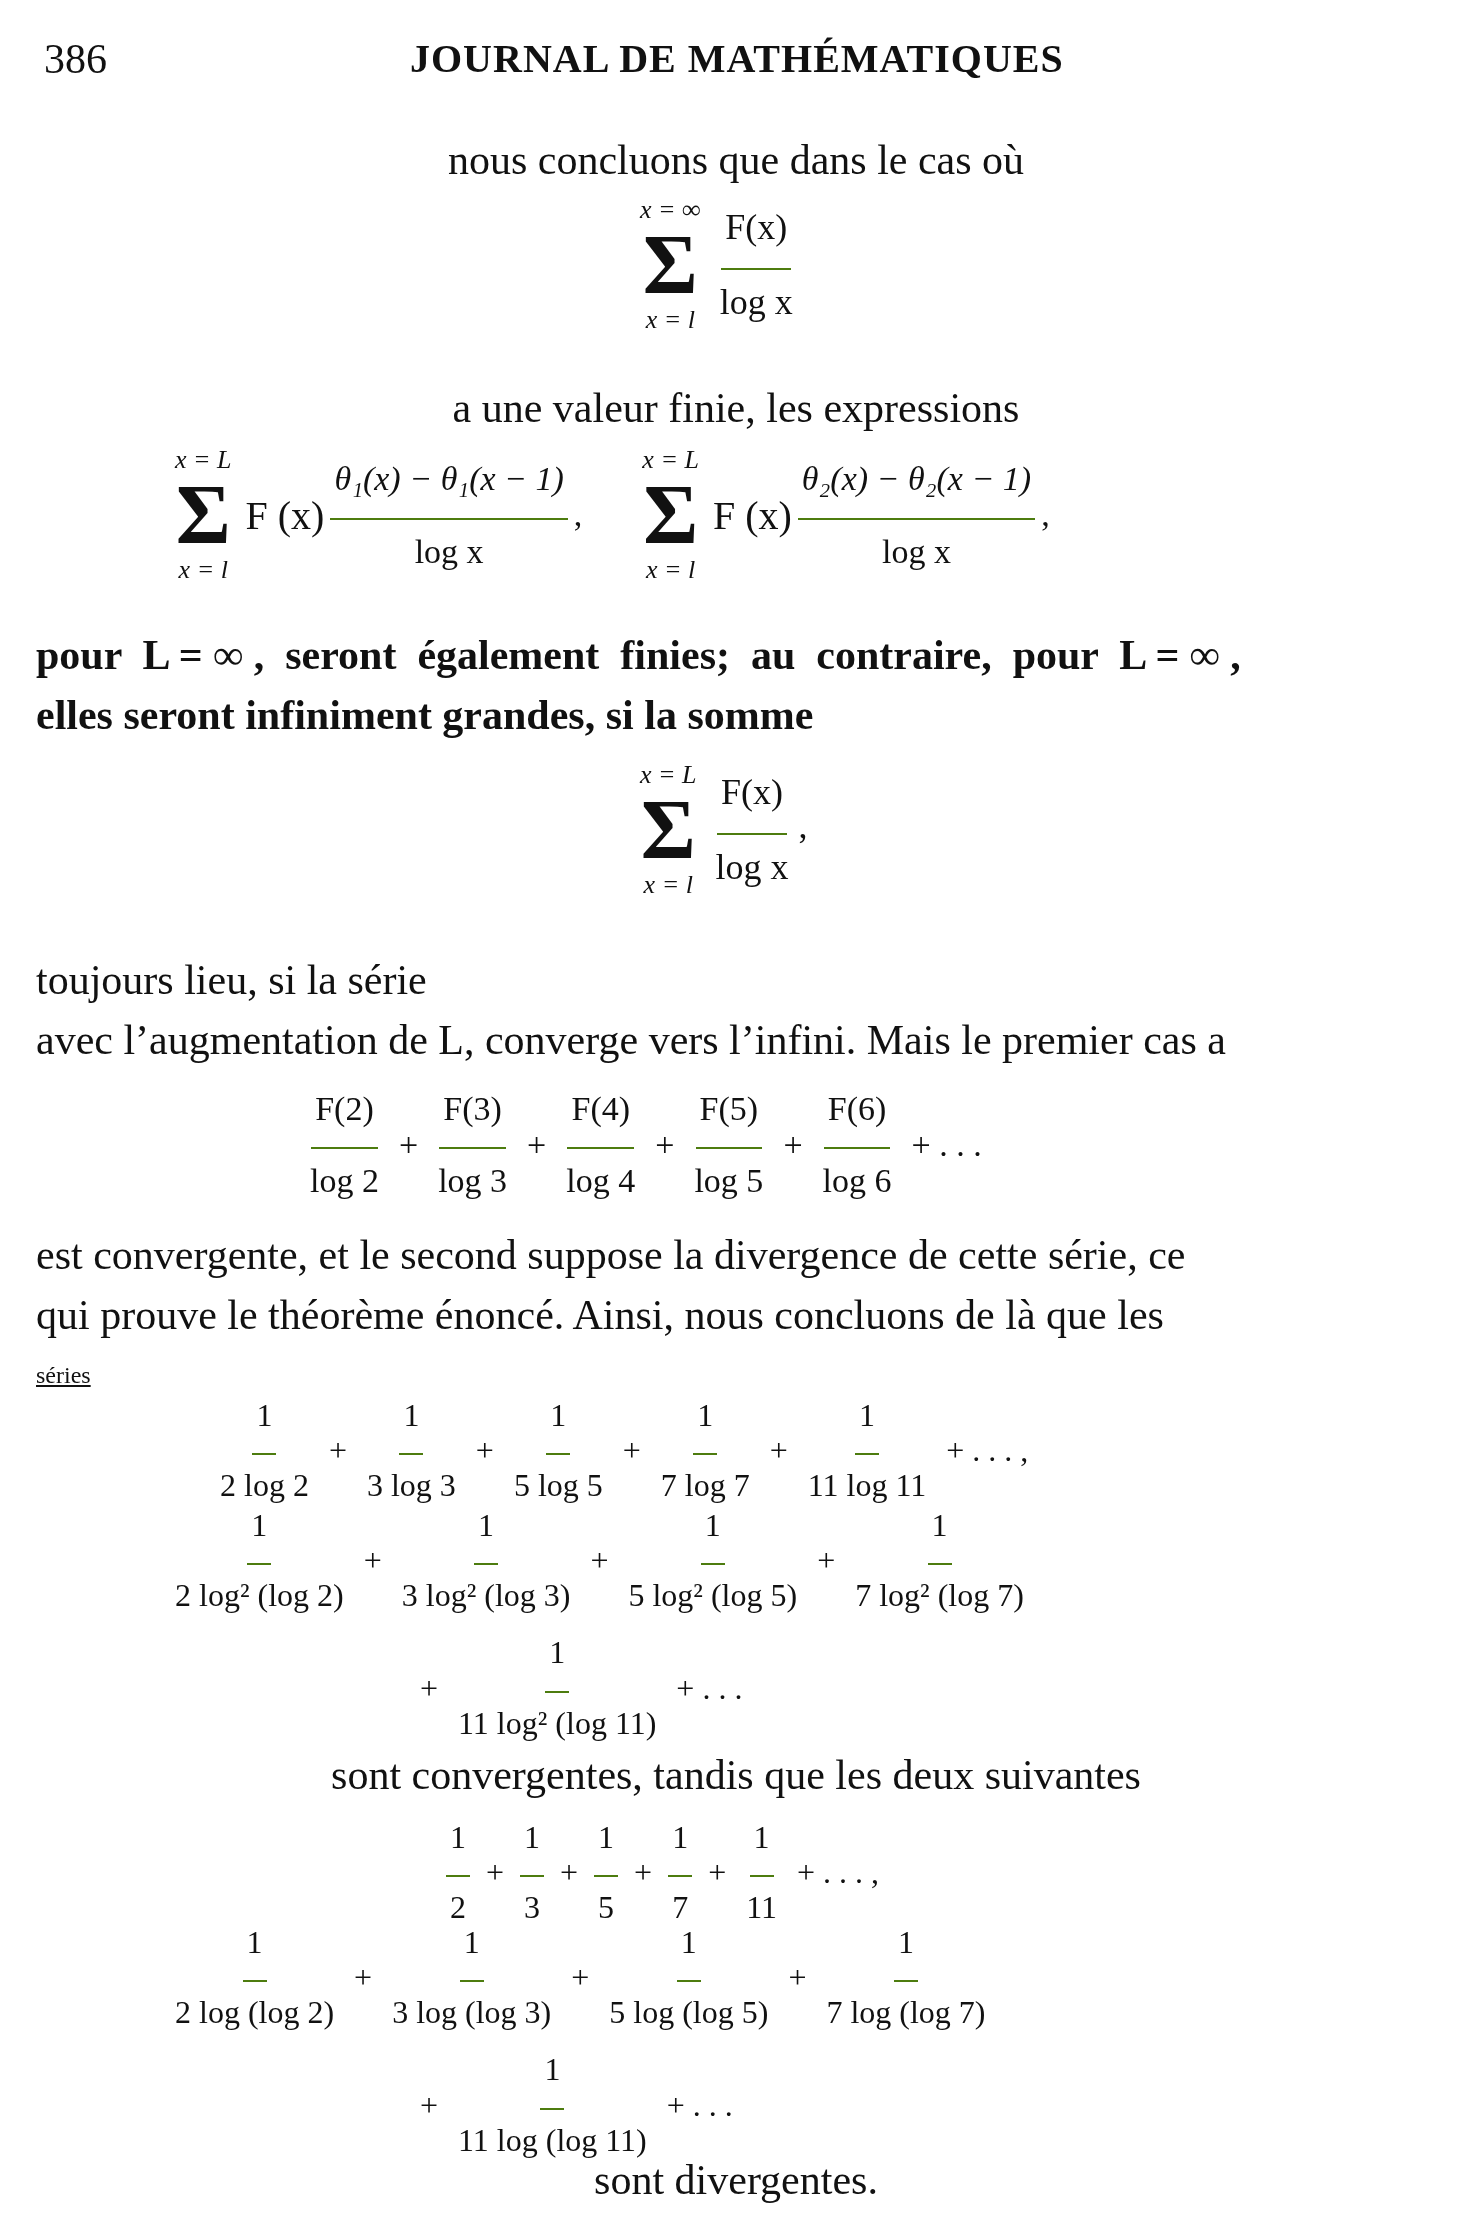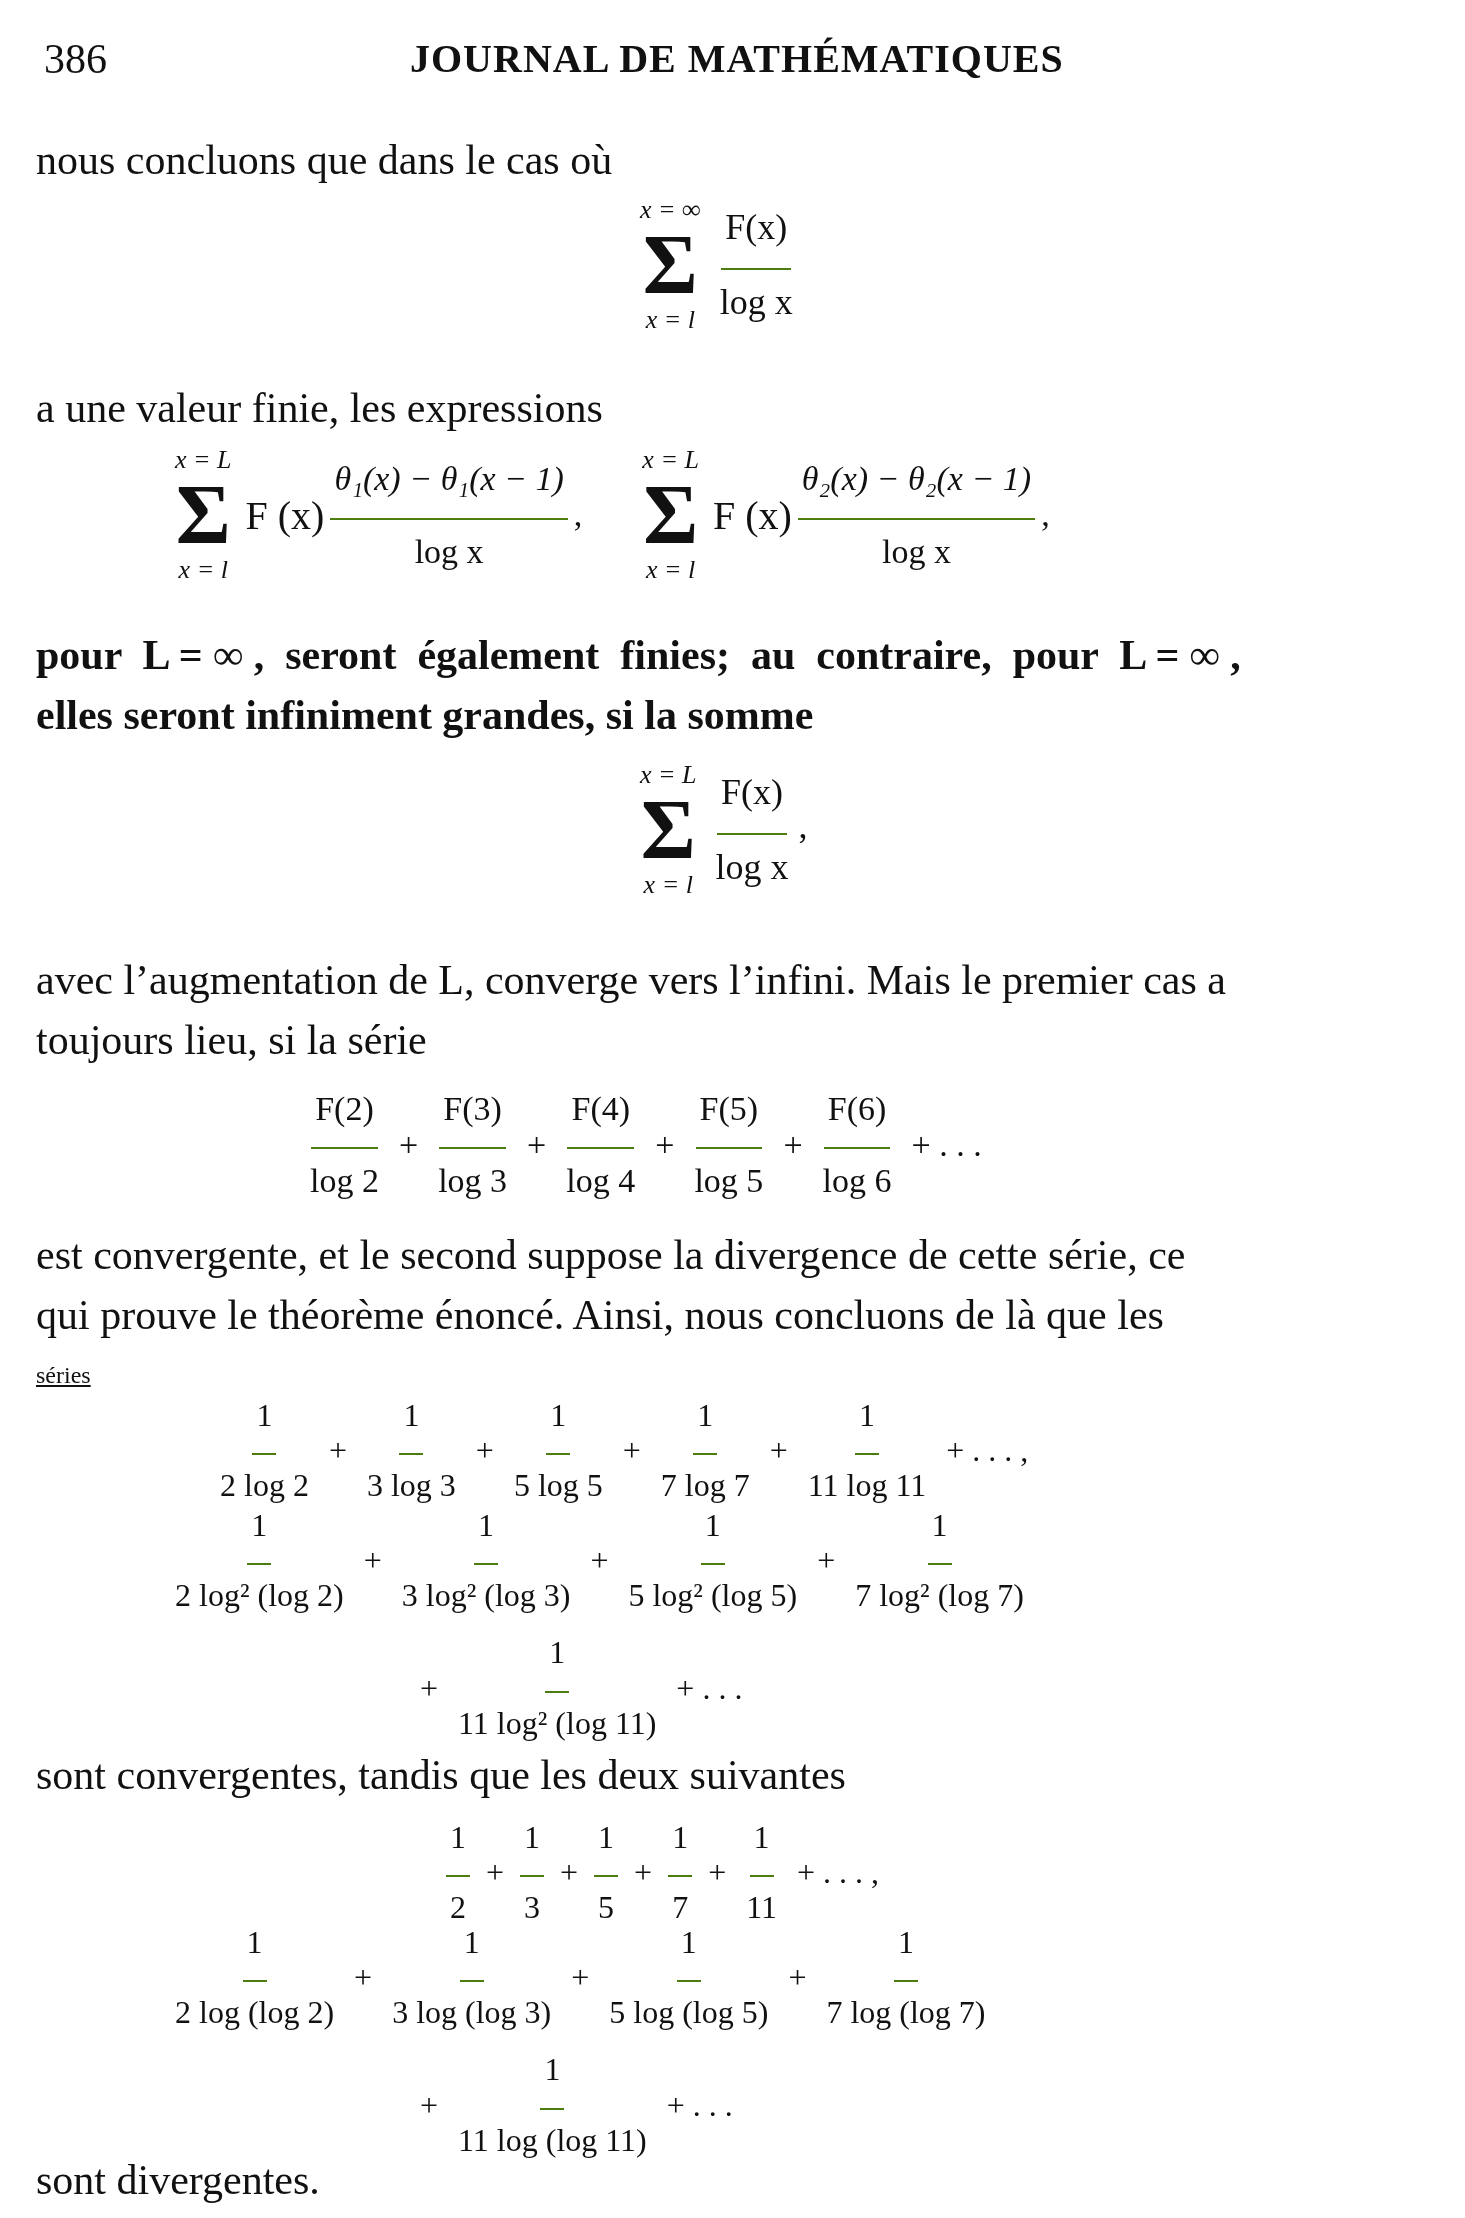--- a/index.html
+++ b/index.html
@@ -5,21 +5,21 @@
   html, body { margin: 0; padding: 0; background: #ffffff; }
   body {
     width: 1465px; height: 2218px; position: relative; overflow: hidden;
     font-family: "Liberation Serif", "DejaVu Serif", serif; color: #111;
   }
   .abs { position: absolute; }
   .header { top: 35px; left: 0; width: 1465px; height: 60px; }
   .page-num { position: absolute; left: 44px; top: 0; font-size: 42px; }
   .running-title { position: absolute; left: 410px; top: 0; font-size: 40px; letter-spacing: 1px; font-weight: bold; }
   .para { left: 36px; width: 1400px; font-size: 42px; line-height: 60px; text-align: justify; }
-  .para.single { text-align: left; }
+  .para.single { text-align: center; }
   .math { font-family: "Liberation Serif", "DejaVu Serif", serif; }
   .sigma-block { display: inline-flex; flex-direction: column; align-items: center; vertical-align: middle; }
   .lim { font-size: 26px; font-style: italic; line-height: 30px; }
   .sigma { font-size: 84px; line-height: 80px; font-weight: bold; }
   .frac { display: inline-flex; flex-direction: column; align-items: center; vertical-align: middle; margin: 0 6px; }
   .frac .num { padding: 0 4px 20px; border-bottom: 2px solid #4d7c0f; line-height: 1.1; }
   .frac .den { padding: 13px 4px 0; line-height: 1.1; }
   .it { font-style: italic; }
   .op { margin: 0 10px; vertical-align: middle; }
   .row { display: flex; align-items: center; }
@@ -86,22 +86,22 @@
     <span class="sigma">Σ</span>
     <span class="lim it">x = l</span>
   </span>
   <span class="frac">
     <span class="num">F(x)</span>
     <span class="den">log x</span>
   </span><span>,</span>
 </div>
 
 <div class="abs para" style="top:950px;">
+  <div>toujours lieu, si la série</div>
   <div>avec l’augmentation de L, converge vers l’infini. Mais le premier cas a</div>
-  <div>toujours lieu, si la série</div>
 </div>
 
 <div class="abs math row" style="top:1090px; left:300px; font-size:34px;">
   <span class="frac">
       <span class="num">F(2)</span>
       <span class="den">log 2</span>
     </span>
   <span class="op">+</span>
   <span class="frac">
       <span class="num">F(3)</span>

